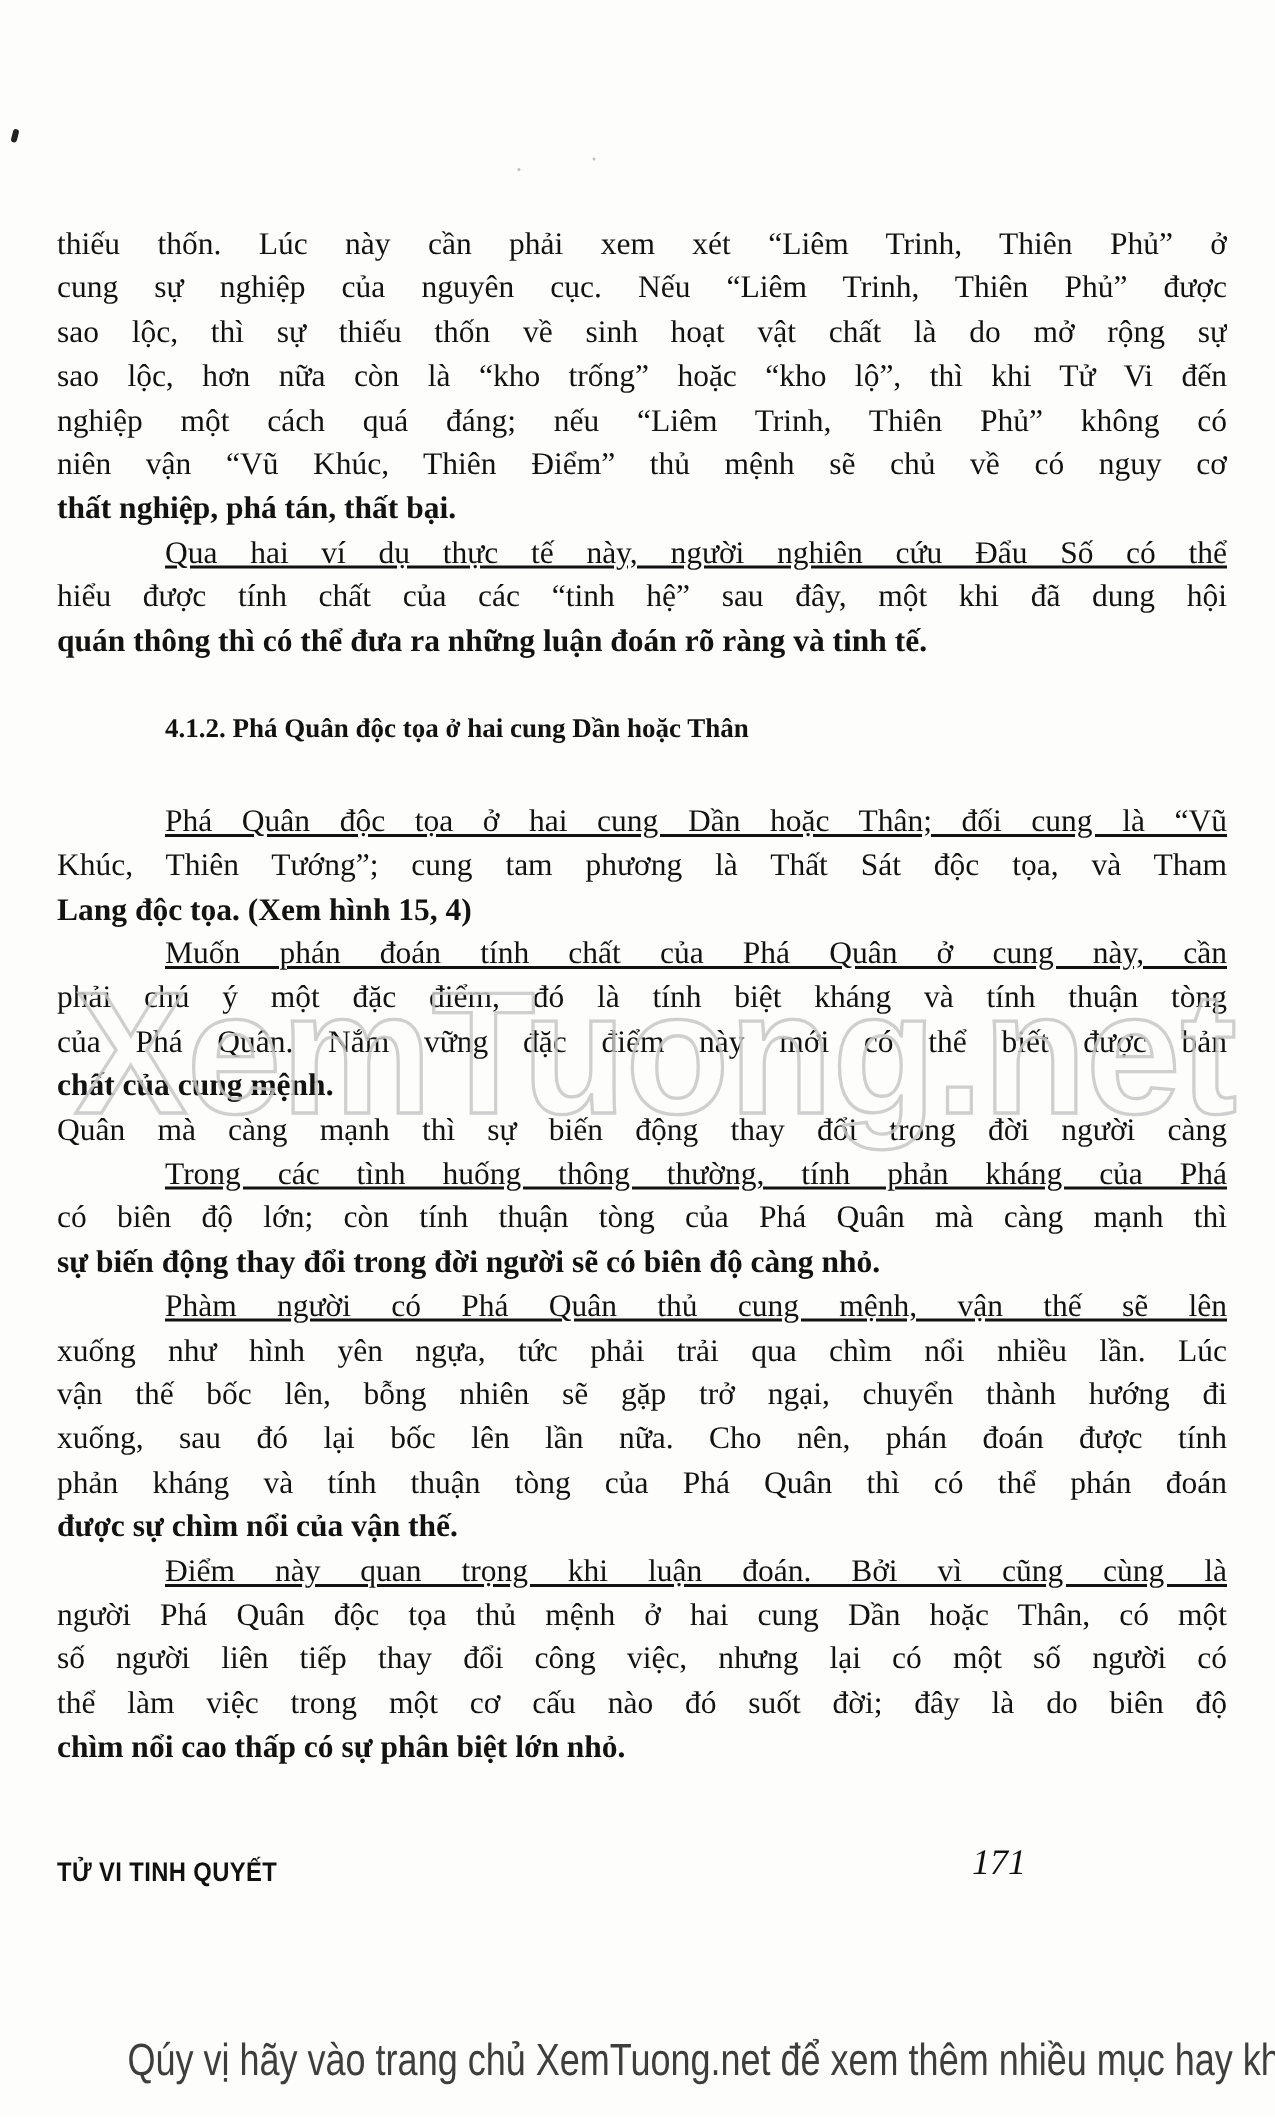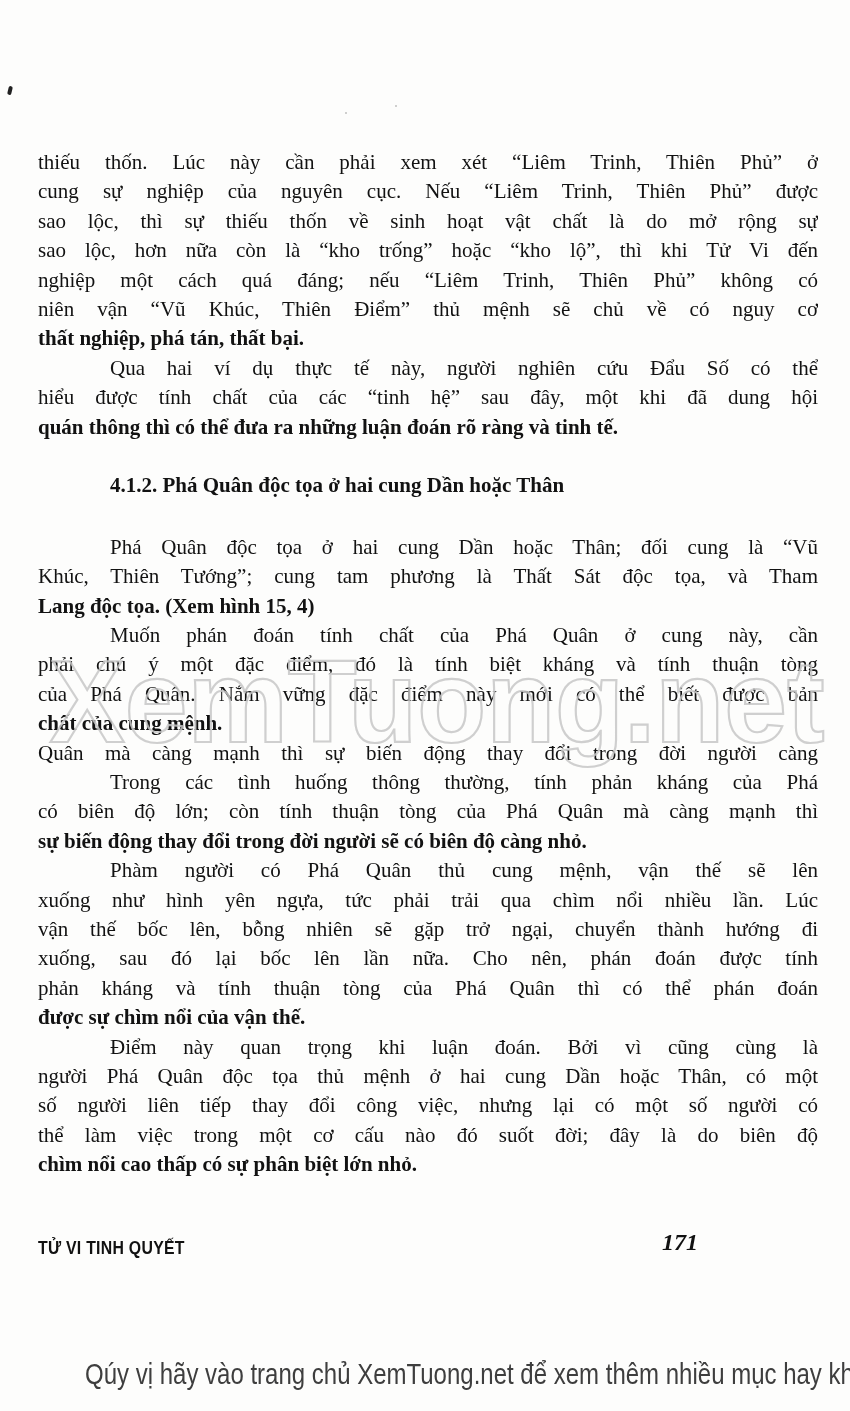--- a/index.html
+++ b/index.html
@@ -11,40 +11,40 @@
   }
   .text-block {
     position:absolute; left:38px; top:148px; width:780px;
     font-size:21px; line-height:29.4px;
   }
   .line {
     height:29.4px; overflow:hidden;
     text-align:justify; text-align-last:justify;
   }
   .line.last { text-align-last:left;font-weight:bold; }
-  .line.indent { padding-left:72px; }
+  .line.indent { padding-left:72px;text-decoration:underline; }
   .heading {
-    font-weight:bold; font-size:21px; line-height:30px; height:30px;
+    font-weight:bold; font-size:18px; line-height:30px; height:30px;
     margin:28px 0 33px 72px;
   }
   .watermark-svg { position:absolute; left:42px; top:640px; pointer-events:none; }
   .wm-text {
     font-family:"Liberation Sans", sans-serif;
     font-size:116px; font-weight:bold;
     fill:none; stroke:#c7c7c7; stroke-width:2.2px; stroke-opacity:0.85;
   }
   .running-title {
     position:absolute; left:38px; top:1238px;
     font-family:"Liberation Sans", sans-serif; font-weight:bold;
     font-size:18px; letter-spacing:.3px; color:#111;
     transform:scaleX(.88); transform-origin:left center; white-space:nowrap;
   }
   .page-number {
-    position:absolute; left:662px; top:1229px;
-    font-family:"Liberation Serif", serif; font-style:italic; font-weight:bold;
+    position:absolute; left:648px; top:1229px;
+    font-family:"Liberation Serif", serif; font-style:italic; font-weight:normal;
     font-size:24px; color:#111;
   }
   .banner {
     position:absolute; left:0; top:1357px; width:850px;
     text-align:center; font-family:"Liberation Sans", sans-serif;
     font-size:30px; color:#3e3e3e; white-space:nowrap;
     transform:scaleX(.8); transform-origin:center;
   }
   .speck { position:absolute; background:#222; border-radius:2px; }
   .speck.a { left:8px; top:86px; width:4px; height:9px; transform:rotate(14deg); }

